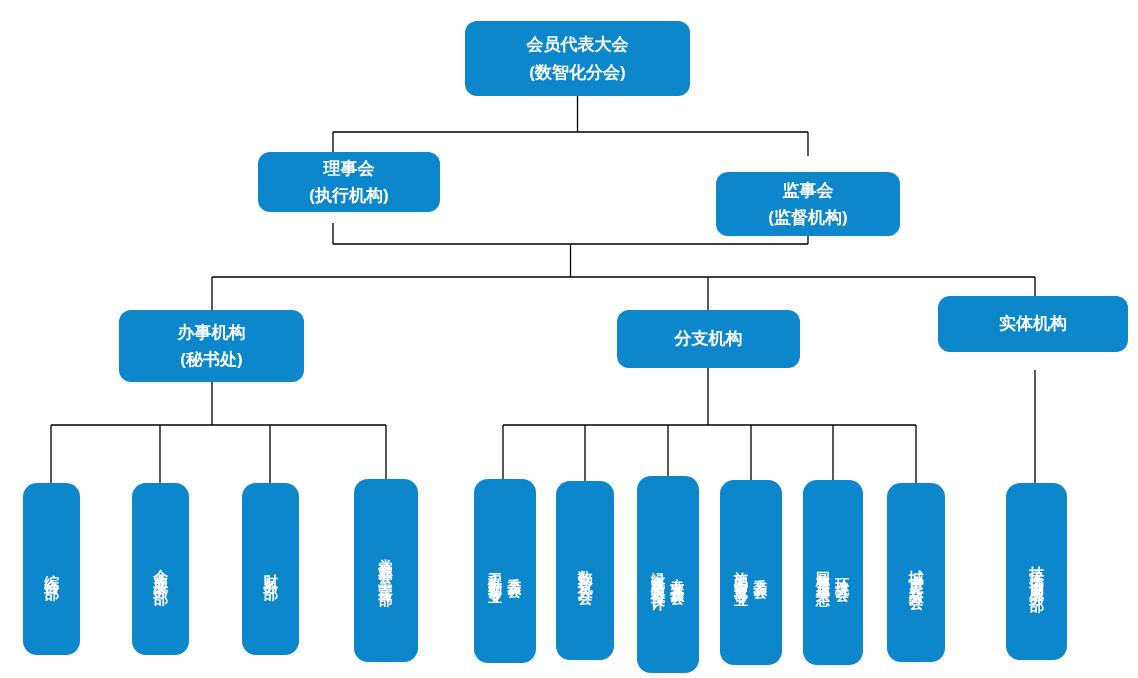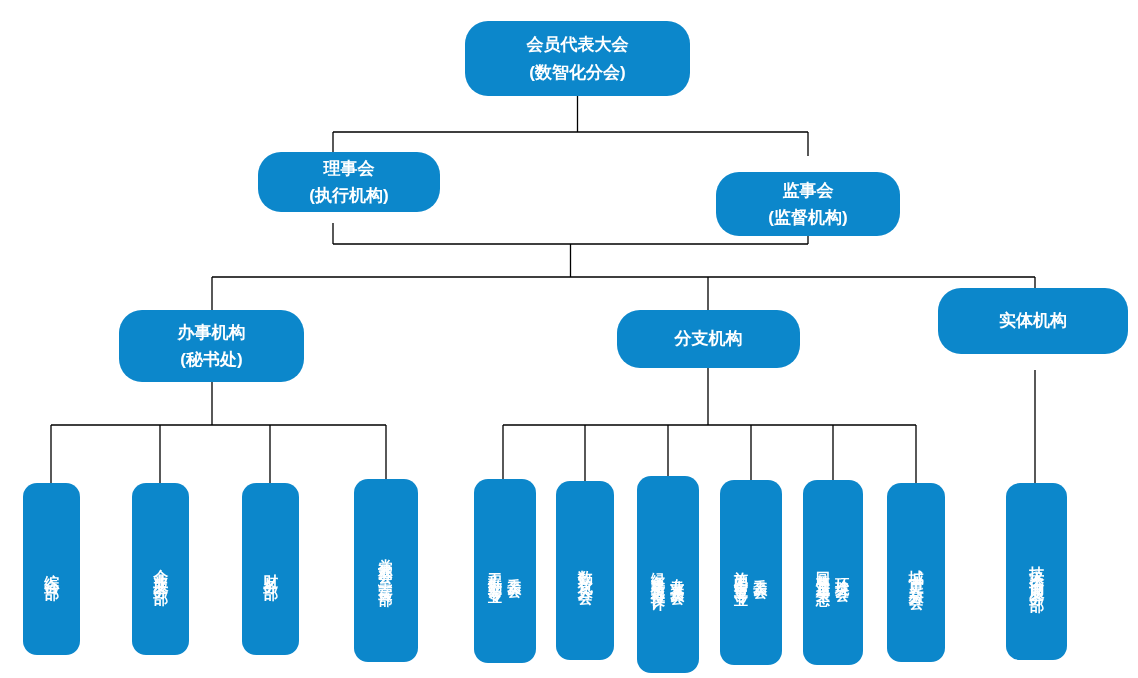--- a/index.html
+++ b/index.html
@@ -28,21 +28,21 @@
     background:var(--node-fill);
     color:var(--node-text);
     display:flex;
     align-items:center;
     justify-content:center;
     font-weight:bold;
     box-sizing:border-box;
   }
   .node.h{
     flex-direction:column;
-    border-radius:23px;
+    border-radius:12px;
     font-size:17px;
     line-height:1.6;
     text-align:center;
     padding:2px 18px;
   }
   .node.v{
     flex-direction:row;
     border-radius:14px;
     gap:1px;
     padding:6px 2px;
@@ -93,21 +93,21 @@
 
   <div class="node h" style="left:119px;top:310px;width:185px;height:72px">
     <div>办事机构</div>
     <div>(秘书处)</div>
   </div>
 
   <div class="node h" style="left:617px;top:310px;width:183px;height:58px">
     <div>分支机构</div>
   </div>
 
-  <div class="node h" style="left:938px;top:288px;width:190px;height:66px">
+  <div class="node h" style="left:938px;top:296px;width:190px;height:56px">
     <div>实体机构</div>
   </div>
 
   <div class="node v" style="left:23px;top:483px;width:57px;height:172px">
     <span class="vcol">综合部</span>
   </div>
 
   <div class="node v" style="left:132px;top:483px;width:57px;height:172px">
     <span class="vcol">企业服务部</span>
   </div>

